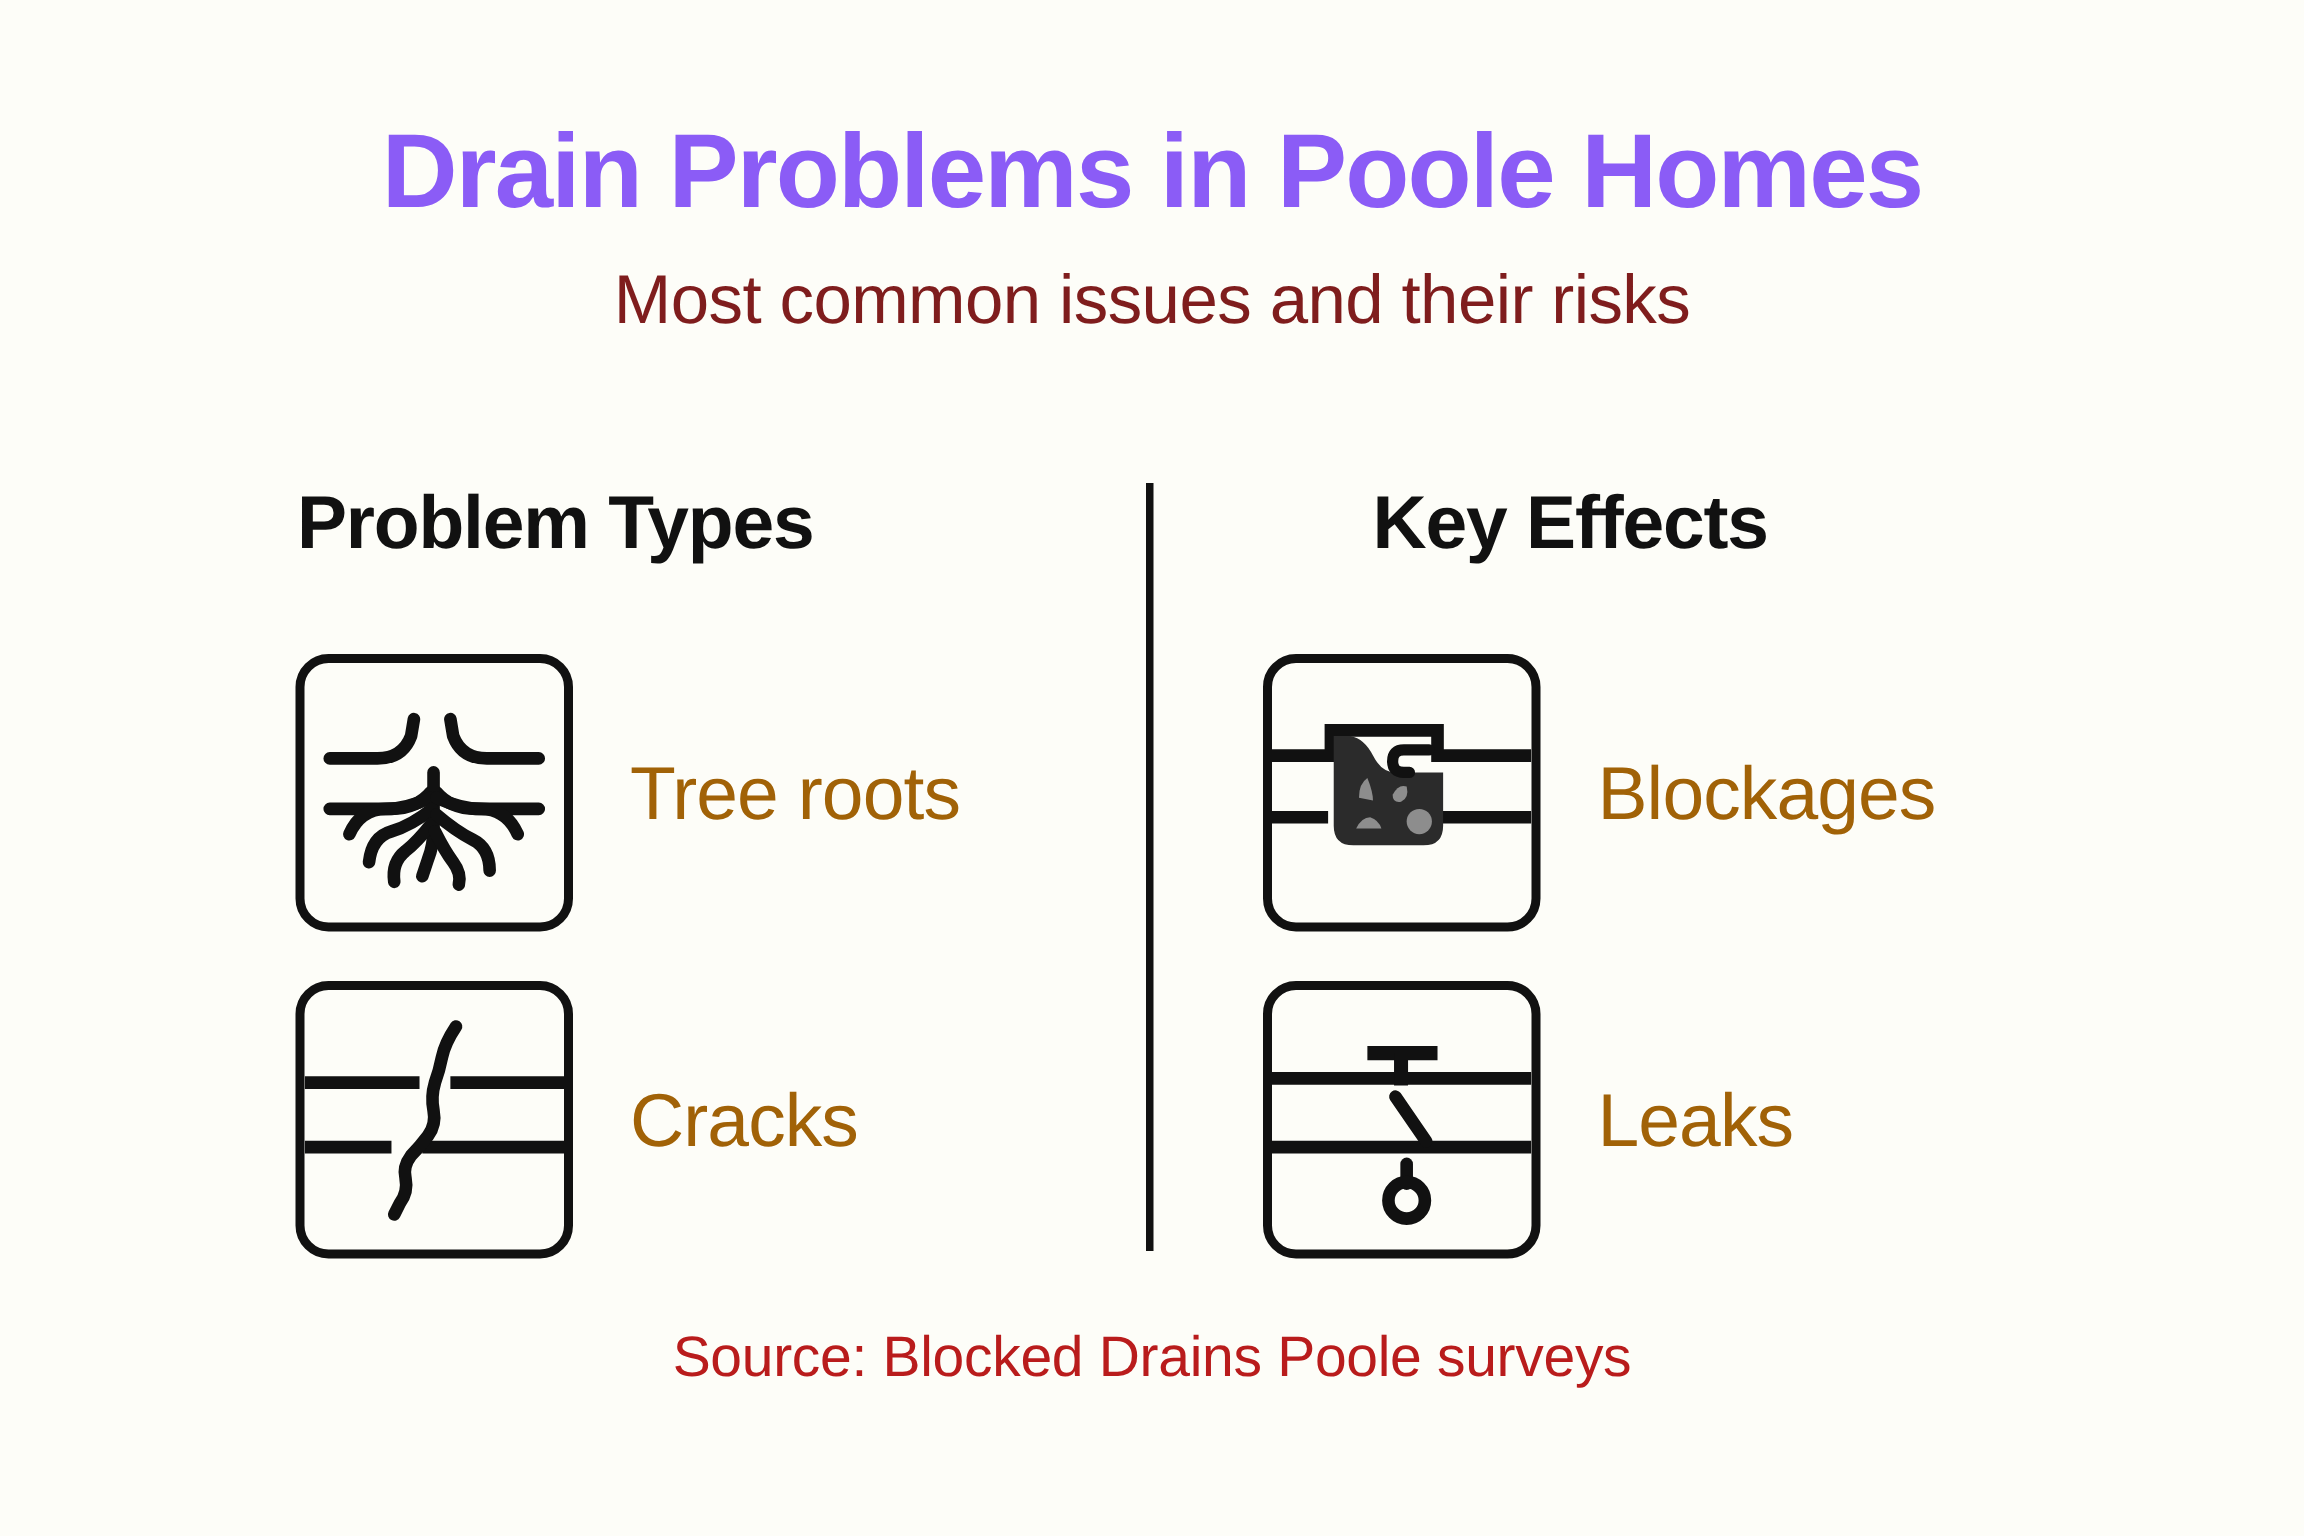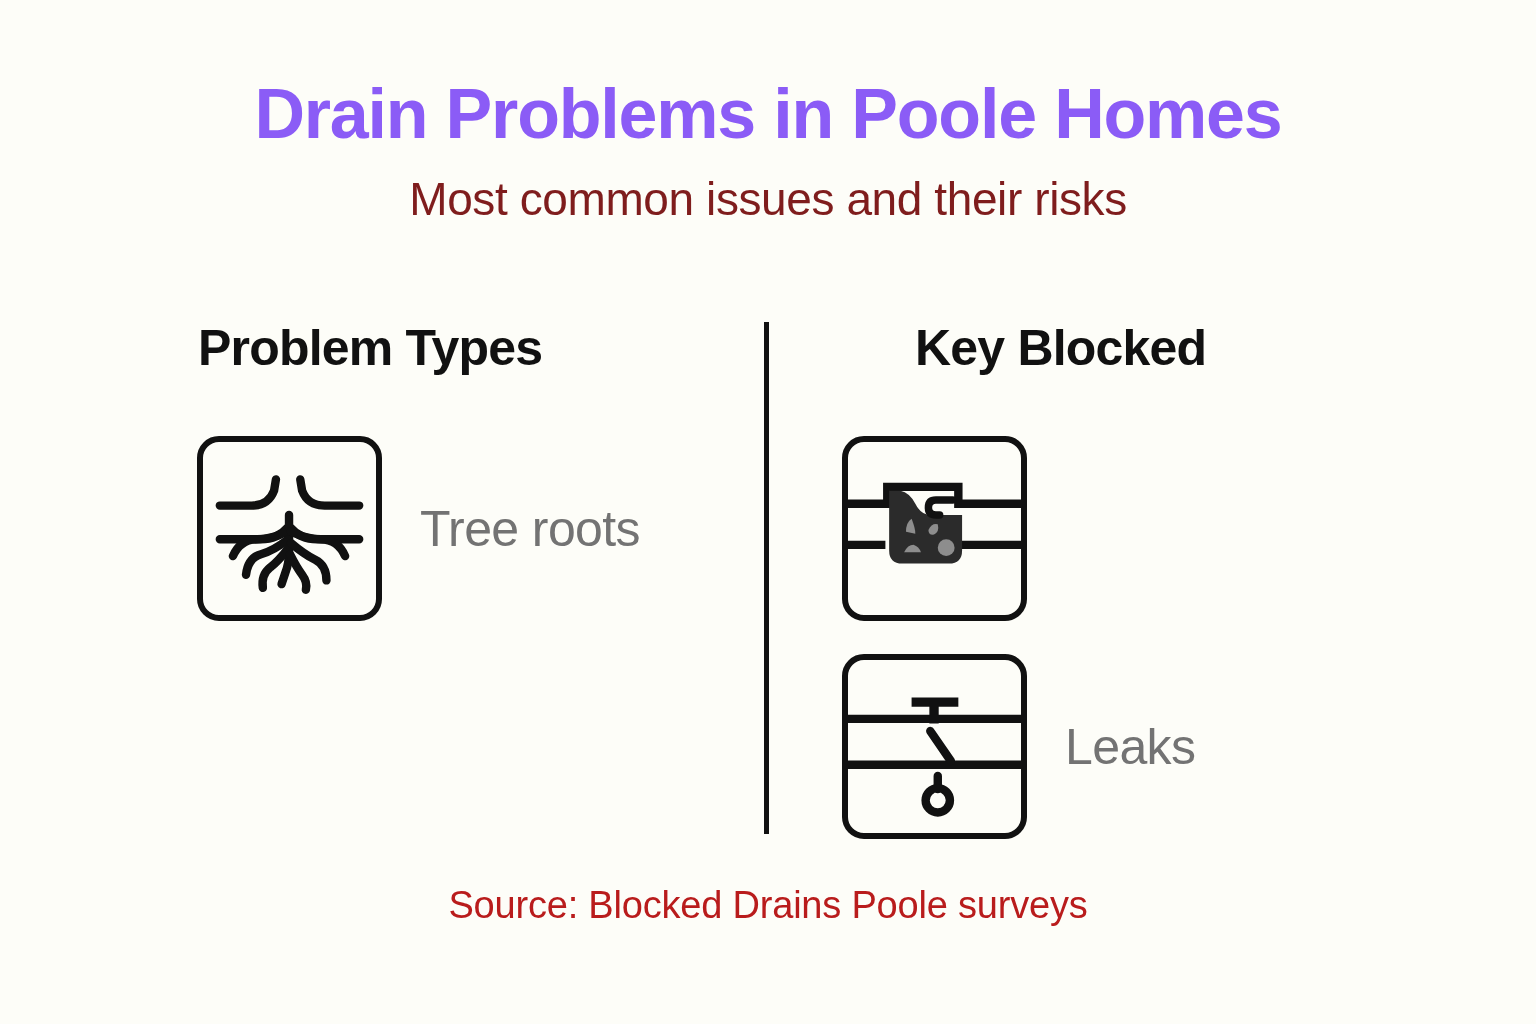--- a/index.html
+++ b/index.html
@@ -115,21 +115,21 @@
   }
   .icon-box svg {
     display: block;
     width: 100%;
     height: 100%;
   }
   .item-label {
     font-size: 50px;
     font-weight: 400;
     letter-spacing: -0.6px;
-    color: #737373;
+    color: #a16207;
     margin-left: 38px;
     white-space: nowrap;
   }
 
   
   .footer {
     position: absolute;
     left: 0;
     top: 884px;
     width: 1536px;
@@ -184,26 +184,44 @@
 
                 <path d="M94 96 Q112 104 126 104 Q144 104 152 122"></path>
                 <path d="M94 108 Q108 120 120 126 Q132 132 132 148"></path>
                 <path d="M93 120 Q100 134 106 142 Q112 150 110 158"></path>
               </g>
             </svg>
           </div>
           <span class="item-label">Tree roots</span>
         </div>
 
+        <div class="row row-left">
+          <div class="icon-box">
+            <svg viewBox="0 0 185 185" xmlns="http://www.w3.org/2000/svg">
+              <g fill="none" stroke="#111111" stroke-linecap="butt">
+
+                <path d="M0 66 L82 66" stroke-width="9"></path>
+                <path d="M104 66 L185 66" stroke-width="9"></path>
+
+                <path d="M0 112 L62 112" stroke-width="9"></path>
+                <path d="M84 112 L185 112" stroke-width="9"></path>
+              </g>
+
+              <path d="M108 26 Q100 38 98 48 Q96 58 93 66 Q90 76 92 86 Q94 96 88 104
+                       Q82 112 76 118 Q70 126 72 134 Q74 144 68 152 L64 160" fill="none" stroke="#111111" stroke-width="9" stroke-linecap="round" stroke-linejoin="round"></path>
+            </svg>
+          </div>
+          <span class="item-label">Cracks</span>
+        </div>
 
       </div>
     </div>
 
     <div class="column column-right">
-      <h2 class="col-heading right">Key Blocked</h2>
+      <h2 class="col-heading right">Key Effects</h2>
 
       <div class="rows">
 
         <div class="row row-right">
           <div class="icon-box">
             <svg viewBox="0 0 185 185" xmlns="http://www.w3.org/2000/svg">
               <g fill="none" stroke="#111111" stroke-width="9" stroke-linecap="butt" stroke-linejoin="miter">
 
                 <path d="M0 66 L42 66 L42 48 L118 48 L118 66 L185 66"></path>
 
@@ -215,20 +233,21 @@
                        L88 78 Q78 78 72 66 Q66 54 56 52 Z" fill="#2b2b2b"></path>
 
               <path d="M112 62 L94 62 Q86 62 86 70 Q86 78 94 78 L98 78" fill="none" stroke="#111111" stroke-width="8" stroke-linecap="round" stroke-linejoin="round"></path>
 
               <path d="M62 96 Q62 86 68 82 Q72 92 72 98 Z" fill="#8d8d8d"></path>
               <path d="M86 94 Q90 86 96 88 Q98 96 92 99 Q86 100 86 94 Z" fill="#8d8d8d"></path>
               <path d="M60 118 Q64 110 70 110 Q76 112 78 118 Z" fill="#8d8d8d"></path>
               <circle cx="105" cy="113" r="9" fill="#8d8d8d"></circle>
             </svg>
           </div>
+          <span class="item-label">Blockages</span>
         </div>
 
         <div class="row row-right">
           <div class="icon-box">
             <svg viewBox="0 0 185 185" xmlns="http://www.w3.org/2000/svg">
               <g fill="none" stroke="#111111" stroke-width="9" stroke-linecap="butt">
 
                 <path d="M0 63 L185 63"></path>
 
                 <path d="M0 112 L185 112"></path>

